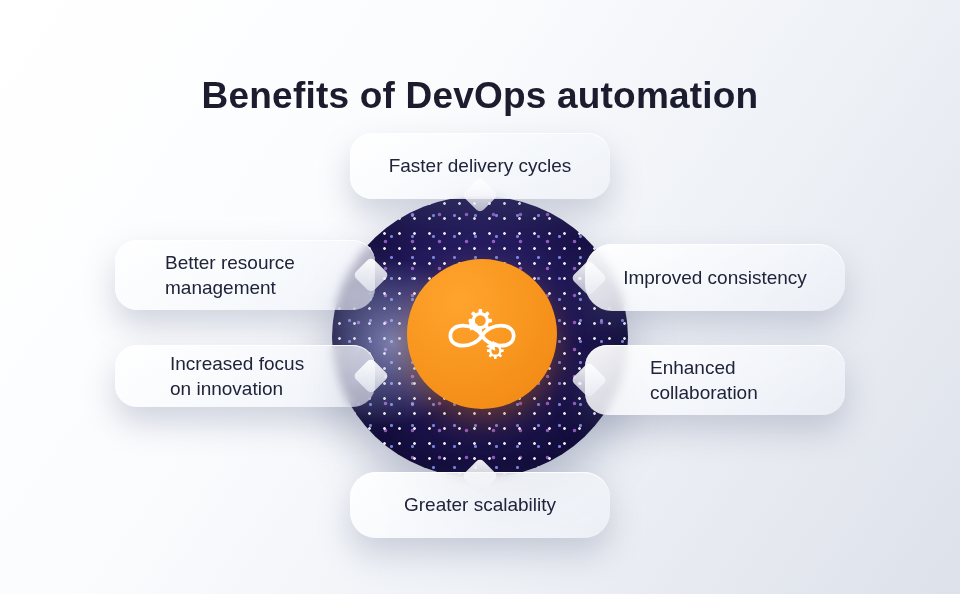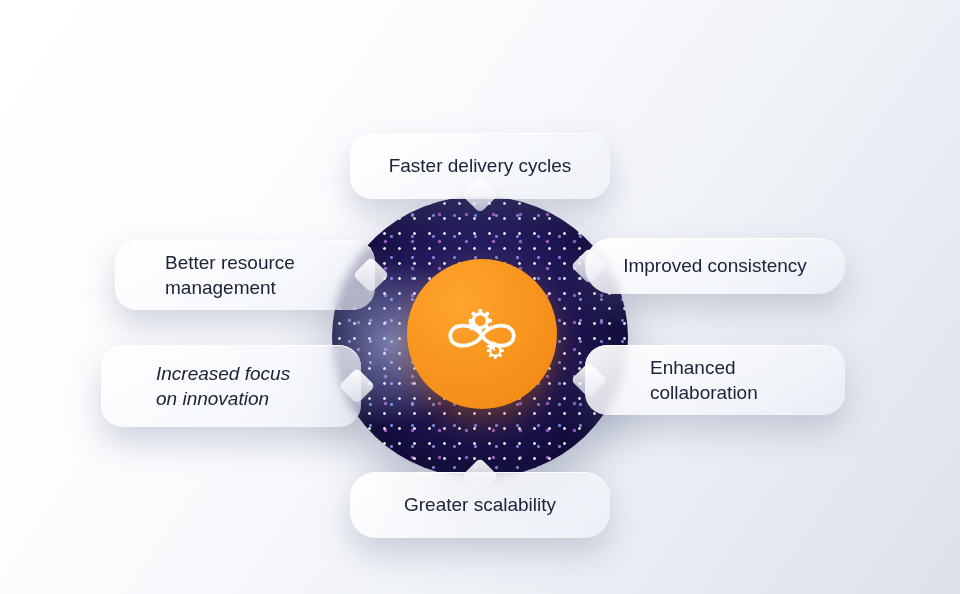--- a/index.html
+++ b/index.html
@@ -58,34 +58,35 @@
     background:linear-gradient(135deg, rgba(255,255,255,0.95), rgba(233,237,245,0.7));
   }
   .pill.tail-down::before{bottom:-9px;left:50%;transform:translateX(-50%) rotate(45deg);}
   .pill.tail-up::before{top:-9px;left:50%;transform:translateX(-50%) rotate(45deg);}
   .pill.tail-right::before{right:-9px;top:50%;transform:translateY(-50%) rotate(45deg);}
   .pill.tail-left::before{left:-9px;top:50%;transform:translateY(-50%) rotate(45deg);}
 
   .pos-top{left:350px;top:133px;width:260px;height:66px;}
   .pos-bottom{left:350px;top:472px;width:260px;height:66px;border-radius:26px;}
   .pos-left-upper{left:115px;top:240px;width:260px;height:70px;}
-  .pos-left-lower{left:101px;top:345px;width:260px;height:82px;font-style:italic;}
-  .pos-right-upper{left:585px;top:238px;width:260px;height:56px;border-radius:27px;}
+  .pos-left-lower{left:115px;top:345px;width:260px;height:62px;}
+  .pos-right-upper{left:585px;top:244px;width:260px;height:67px;border-radius:27px;}
   .pos-right-lower{left:585px;top:345px;width:260px;height:70px;}
 
   .label{display:inline-block;}
   .narrow-160{max-width:160px;}
   .narrow-150{max-width:150px;}
   .narrow-130{max-width:130px;}
 </style>
 </head>
 <body>
 
 <div class="stage">
 
+  <h1 class="title">Benefits of DevOps automation</h1>
 
   <div class="center-photo"></div>
 
   <div class="orange-badge">
     <svg width="100" height="100" viewBox="0 0 120 120">
       <defs>
         <g id="gear">
           <rect x="-2.2" y="-14" width="4.4" height="5.5" rx="1.2" fill="#fff"></rect>
           <rect x="-2.2" y="-14" width="4.4" height="5.5" rx="1.2" fill="#fff" transform="rotate(45)"></rect>
           <rect x="-2.2" y="-14" width="4.4" height="5.5" rx="1.2" fill="#fff" transform="rotate(90)"></rect>

